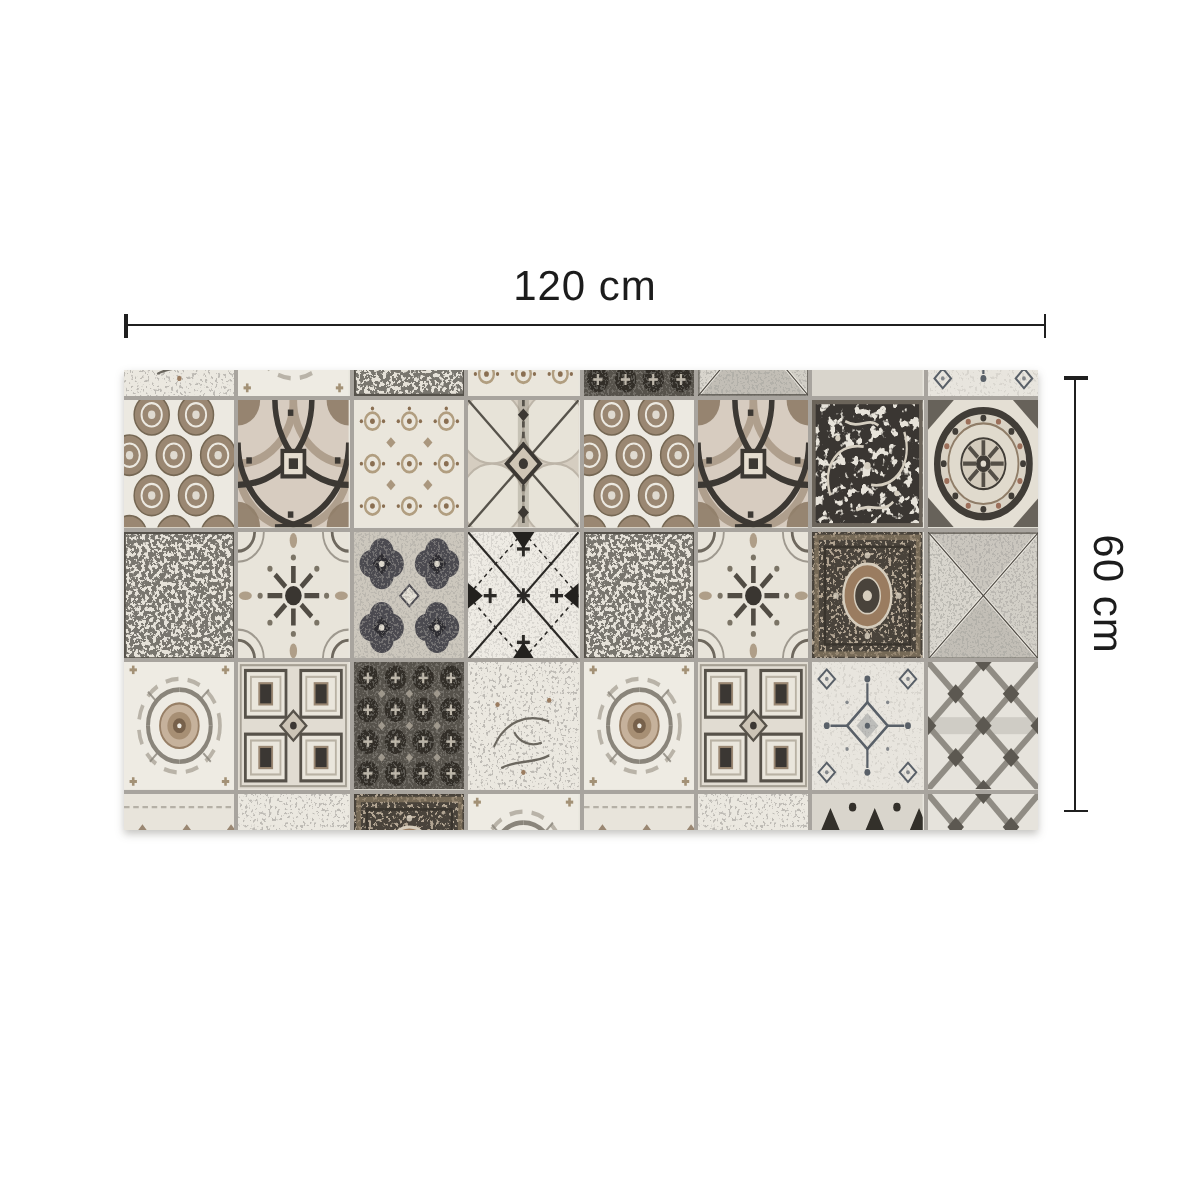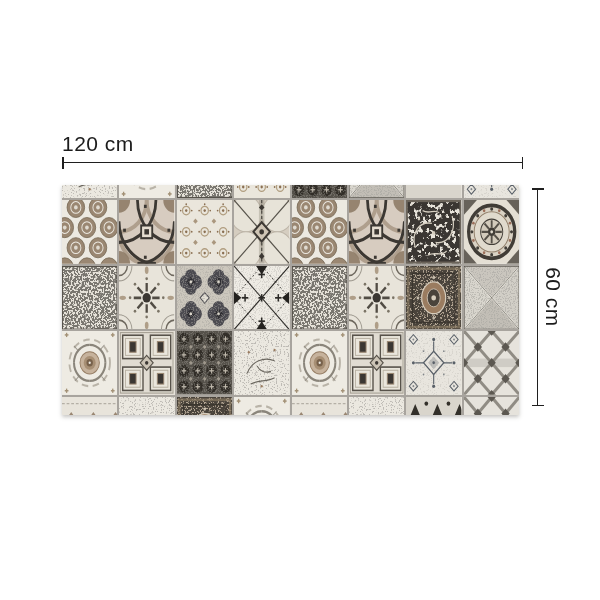--- a/index.html
+++ b/index.html
@@ -11,21 +11,21 @@
   }
   .canvas{position:absolute;inset:0;}
 
   
   .dim-label{
     color:var(--text-color,#1e1e1e);
     font-size:21px;line-height:22px;font-weight:400;
     letter-spacing:.5px;white-space:nowrap;
   }
   .dim-width{position:absolute;left:62px;top:133px;width:461px;}
-  .dim-width .dim-label{text-align:left;width:100%;}
+  .dim-width .dim-label{text-align:center;width:100%;}
   .dim-line-h{
     position:relative;margin-top:7px;height:0;
     border-top:1.5px solid var(--line-color,#1f1f1f);
   }
   .dim-line-h .tick{
     position:absolute;top:-6.5px;width:1.5px;height:12px;
     background:var(--line-color,#1f1f1f);
   }
   .dim-line-h .tick.left{left:0;}
   .dim-line-h .tick.right{right:0;}

